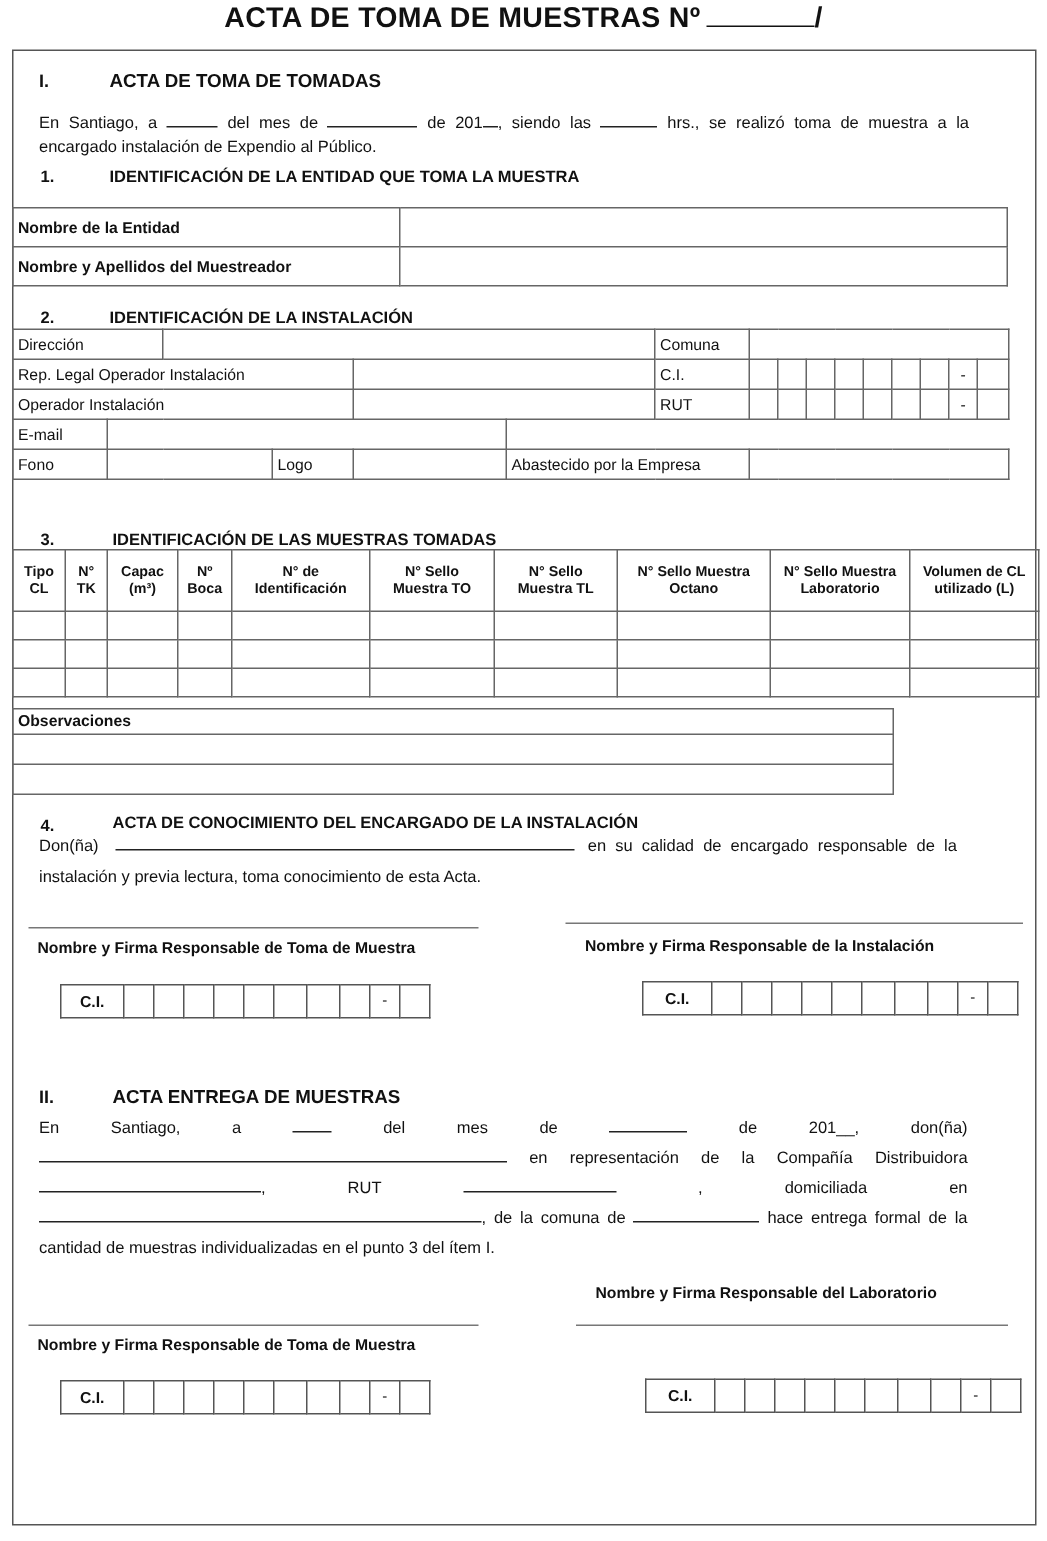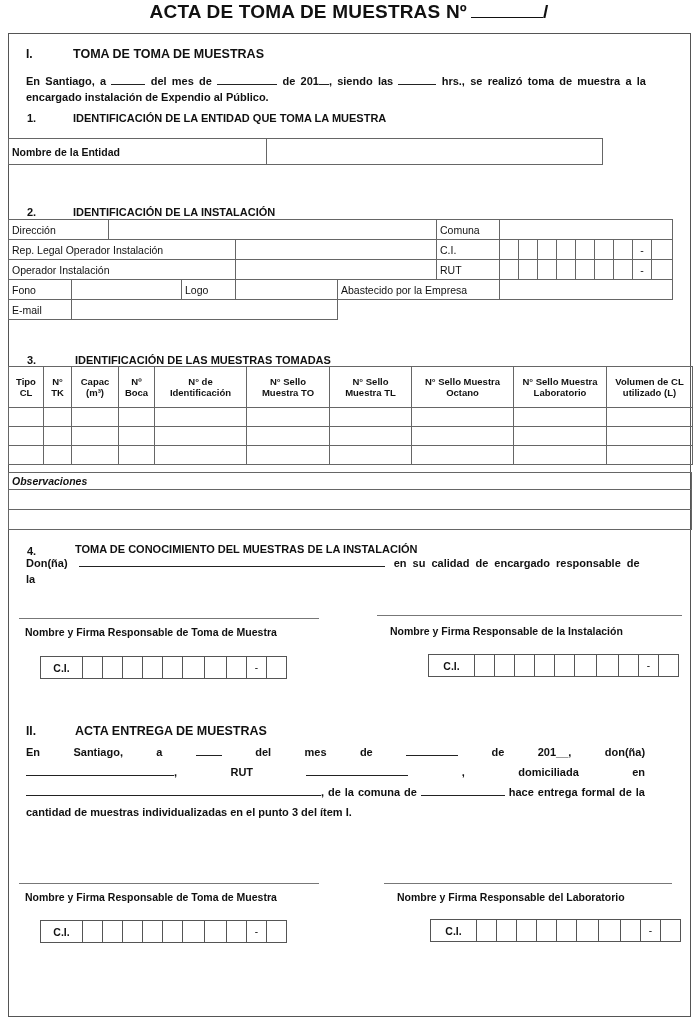--- a/index.html
+++ b/index.html
@@ -4,21 +4,21 @@
 <style>
   html,body{margin:0;padding:0;background:#fff;}
   body{width:698px;height:1027px;position:relative;overflow:hidden;font-family:"Liberation Sans",sans-serif;color:#111;}
   .abs{position:absolute;}
   .title{left:0;width:698px;top:1px;text-align:center;font-size:19px;font-weight:bold;letter-spacing:0.2px;}
   .title .blank{display:inline-block;width:72px;border-bottom:1.5px solid #111;height:16px;vertical-align:baseline;margin-left:4px;}
   .outer{left:8px;top:33px;width:683px;height:984px;border:1px solid #555;box-sizing:border-box;}
   .h-num{font-size:12px;font-weight:bold;}
   .h-sec{font-size:12.5px;font-weight:bold;}
   .h-sub{font-size:11px;font-weight:bold;}
-  .para{font-size:11px;line-height:16px;font-weight:bold;}
+  .para{font-size:11px;line-height:16px;}
   .just{text-align:justify;text-align-last:justify;}
   table{border-collapse:collapse;position:absolute;}
   td{border:1px solid #666;font-size:10.5px;padding:0 3px;height:20px;box-sizing:border-box;white-space:nowrap;}
   .t1 td{font-weight:bold;font-size:10.5px;height:26px;}
   .t3 th{border:1px solid #666;font-size:9.5px;font-weight:bold;text-align:center;line-height:11px;padding:0;}
   .t3 td{height:19px;}
   .obs td{height:20px;}
   .digit{width:18px;padding:0;text-align:center;}
   .sigline{border-top:1px solid #777;height:0;}
   .siglabel{font-size:10.5px;font-weight:bold;}
@@ -30,41 +30,45 @@
 </head>
 <body>
 
 <div class="abs title">
   <span>ACTA DE TOMA DE MUESTRAS Nº</span><span class="blank"></span><span>/</span>
 </div>
 
 <div class="abs outer"></div>
 
 <div class="abs h-num" style="left:26px;top:47px;">I.</div>
-<div class="abs h-sec" style="left:73px;top:47px;">TOMA DE TOMA DE MUESTRAS</div>
+<div class="abs h-sec" style="left:73px;top:47px;">ACTA DE TOMA DE TOMADAS</div>
 
 <div class="abs para" style="left:26px;top:73px;width:620px;">
   <div class="just" style="width:620px;">
     <span>En Santiago, a</span>
     <span class="u" style="width:34px;"></span>
     <span>del mes de</span>
     <span class="u" style="width:60px;"></span>
     <span>de 201</span><span class="u" style="width:10px;"></span><span>, siendo las</span>
     <span class="u" style="width:38px;"></span>
     <span>hrs., se realizó toma de muestra a la</span>
   </div>
   <div>encargado instalación de Expendio al Público.</div>
 </div>
 
 <div class="abs h-sub" style="left:27px;top:112px;">1.</div>
 <div class="abs h-sub" style="left:73px;top:112px;">IDENTIFICACIÓN DE LA ENTIDAD QUE TOMA LA MUESTRA</div>
-<table class="t1" style="left:8px;top:138px;width:595px;">
+<table class="t1" style="left:8px;top:138px;width:664px;">
   <tbody>
       <tr>
     <td style="width:258px;">Nombre de la Entidad</td>
+    <td></td>
+  </tr>
+  <tr>
+    <td>Nombre y Apellidos del Muestreador</td>
     <td></td>
   </tr>
 </tbody>
   </table>
 
 <div class="abs h-sub" style="left:27px;top:206px;">2.</div>
 <div class="abs h-sub" style="left:73px;top:206px;">IDENTIFICACIÓN DE LA INSTALACIÓN</div>
 
 <table style="left:8px;top:219px;width:660px;table-layout:fixed;">
   <colgroup>
@@ -114,31 +118,31 @@
     <td class="digit"></td>
     <td class="digit"></td>
     <td class="digit"></td>
     <td class="digit"></td>
     <td class="digit"></td>
     <td class="digit"></td>
     <td class="digit">-</td>
     <td class="digit"></td>
   </tr>
   <tr>
+    <td>E-mail</td>
+    <td colspan="4"></td>
+    <td colspan="11" style="border:none;"></td>
+  </tr>
+  <tr>
     <td>Fono</td>
     <td colspan="2"></td>
     <td>Logo</td>
     <td></td>
     <td colspan="2">Abastecido por la Empresa</td>
     <td colspan="9"></td>
-  </tr>
-  <tr>
-    <td>E-mail</td>
-    <td colspan="4"></td>
-    <td colspan="11" style="border:none;"></td>
   </tr>
 </tbody>
   </table>
 
 <div class="abs h-sub" style="left:27px;top:354px;">3.</div>
 <div class="abs h-sub" style="left:75px;top:354px;">IDENTIFICACIÓN DE LAS MUESTRAS TOMADAS</div>
 
 <table class="t3" style="left:8px;top:366px;width:684px;table-layout:fixed;">
   <colgroup>
     <col style="width:35px">
@@ -197,42 +201,43 @@
         <td></td>
         <td></td>
         <td></td>
         <td></td>
         <td></td>
         <td></td>
   </tr>
 </tbody>
   </table>
 
-<table class="obs" style="left:8px;top:472px;width:684px;font-style:italic;">
+<table class="obs" style="left:8px;top:472px;width:588px;">
   <tbody>
       <tr style="height:17px;">
         <td style="height:17px;font-weight:bold;font-size:10.5px;">Observaciones</td>
       </tr>
   <tr>
         <td></td>
       </tr>
   <tr>
         <td></td>
       </tr>
 </tbody>
   </table>
 
 <div class="abs h-sub" style="left:27px;top:545px;">4.</div>
-<div class="abs h-sub" style="left:75px;top:543px;">TOMA DE CONOCIMIENTO DEL MUESTRAS DE LA INSTALACIÓN</div>
+<div class="abs h-sub" style="left:75px;top:543px;">ACTA DE CONOCIMIENTO DEL ENCARGADO DE LA INSTALACIÓN</div>
 <div class="abs para" style="left:26px;top:555px;width:620px;">
   <div>
     <span>Don(ña)</span>
     <span class="u" style="width:306px;margin-left:8px;margin-right:6px;"></span>
     <span style="word-spacing:3px;">en su calidad de encargado responsable de la</span>
   </div>
+  <div style="margin-top:5px;">instalación y previa lectura, toma conocimiento de esta Acta.</div>
 </div>
 
 <div class="abs sigline" style="left:19px;top:618px;width:300px;"></div>
 <div class="abs sigline" style="left:377px;top:615px;width:305px;"></div>
 <div class="abs siglabel" style="left:25px;top:626px;">Nombre y Firma Responsable de Toma de Muestra</div>
 <div class="abs siglabel" style="left:390px;top:625px;">Nombre y Firma Responsable de la Instalación</div>
 
 <table class="ci" style="left:40px;top:656px;">
   <tbody>
       <tr>
@@ -279,39 +284,48 @@
     <span class="u" style="width:26px;"></span>
     <span>del</span>
     <span>mes</span>
     <span>de</span>
     <span class="u" style="width:52px;"></span>
     <span>de</span>
     <span>201__,</span>
     <span>don(ña)</span>
   </div>
   <div class="just">
+    <span class="u" style="width:312px;"></span>
+    <span>en</span>
+    <span>representación</span>
+    <span>de</span>
+    <span>la</span>
+    <span>Compañía</span>
+    <span>Distribuidora</span>
+  </div>
+  <div class="just">
     <span><span class="u" style="width:148px;"></span>,</span>
     <span>RUT</span>
     <span class="u" style="width:102px;"></span>
     <span>,</span>
     <span>domiciliada</span>
     <span>en</span>
   </div>
   <div class="just">
     <span><span class="u" style="width:295px;"></span><span>, de la comuna de</span></span>
     <span class="u" style="width:84px;"></span>
     <span>hace entrega formal de la</span>
   </div>
   <div>cantidad de muestras individualizadas en el punto 3 del ítem I.</div>
 </div>
 
 <div class="abs sigline" style="left:19px;top:883px;width:300px;"></div>
 <div class="abs sigline" style="left:384px;top:883px;width:288px;"></div>
 <div class="abs siglabel" style="left:25px;top:891px;">Nombre y Firma Responsable de Toma de Muestra</div>
-<div class="abs siglabel" style="left:397px;top:891px;text-align:right;">Nombre y Firma Responsable del Laboratorio</div>
+<div class="abs siglabel" style="left:397px;top:856px;text-align:right;">Nombre y Firma Responsable del Laboratorio</div>
 
 <table class="ci" style="left:40px;top:920px;">
   <tbody>
       <tr>
     <td class="lbl">C.I.</td>
     <td></td>
         <td></td>
         <td></td>
         <td></td>
         <td></td>

